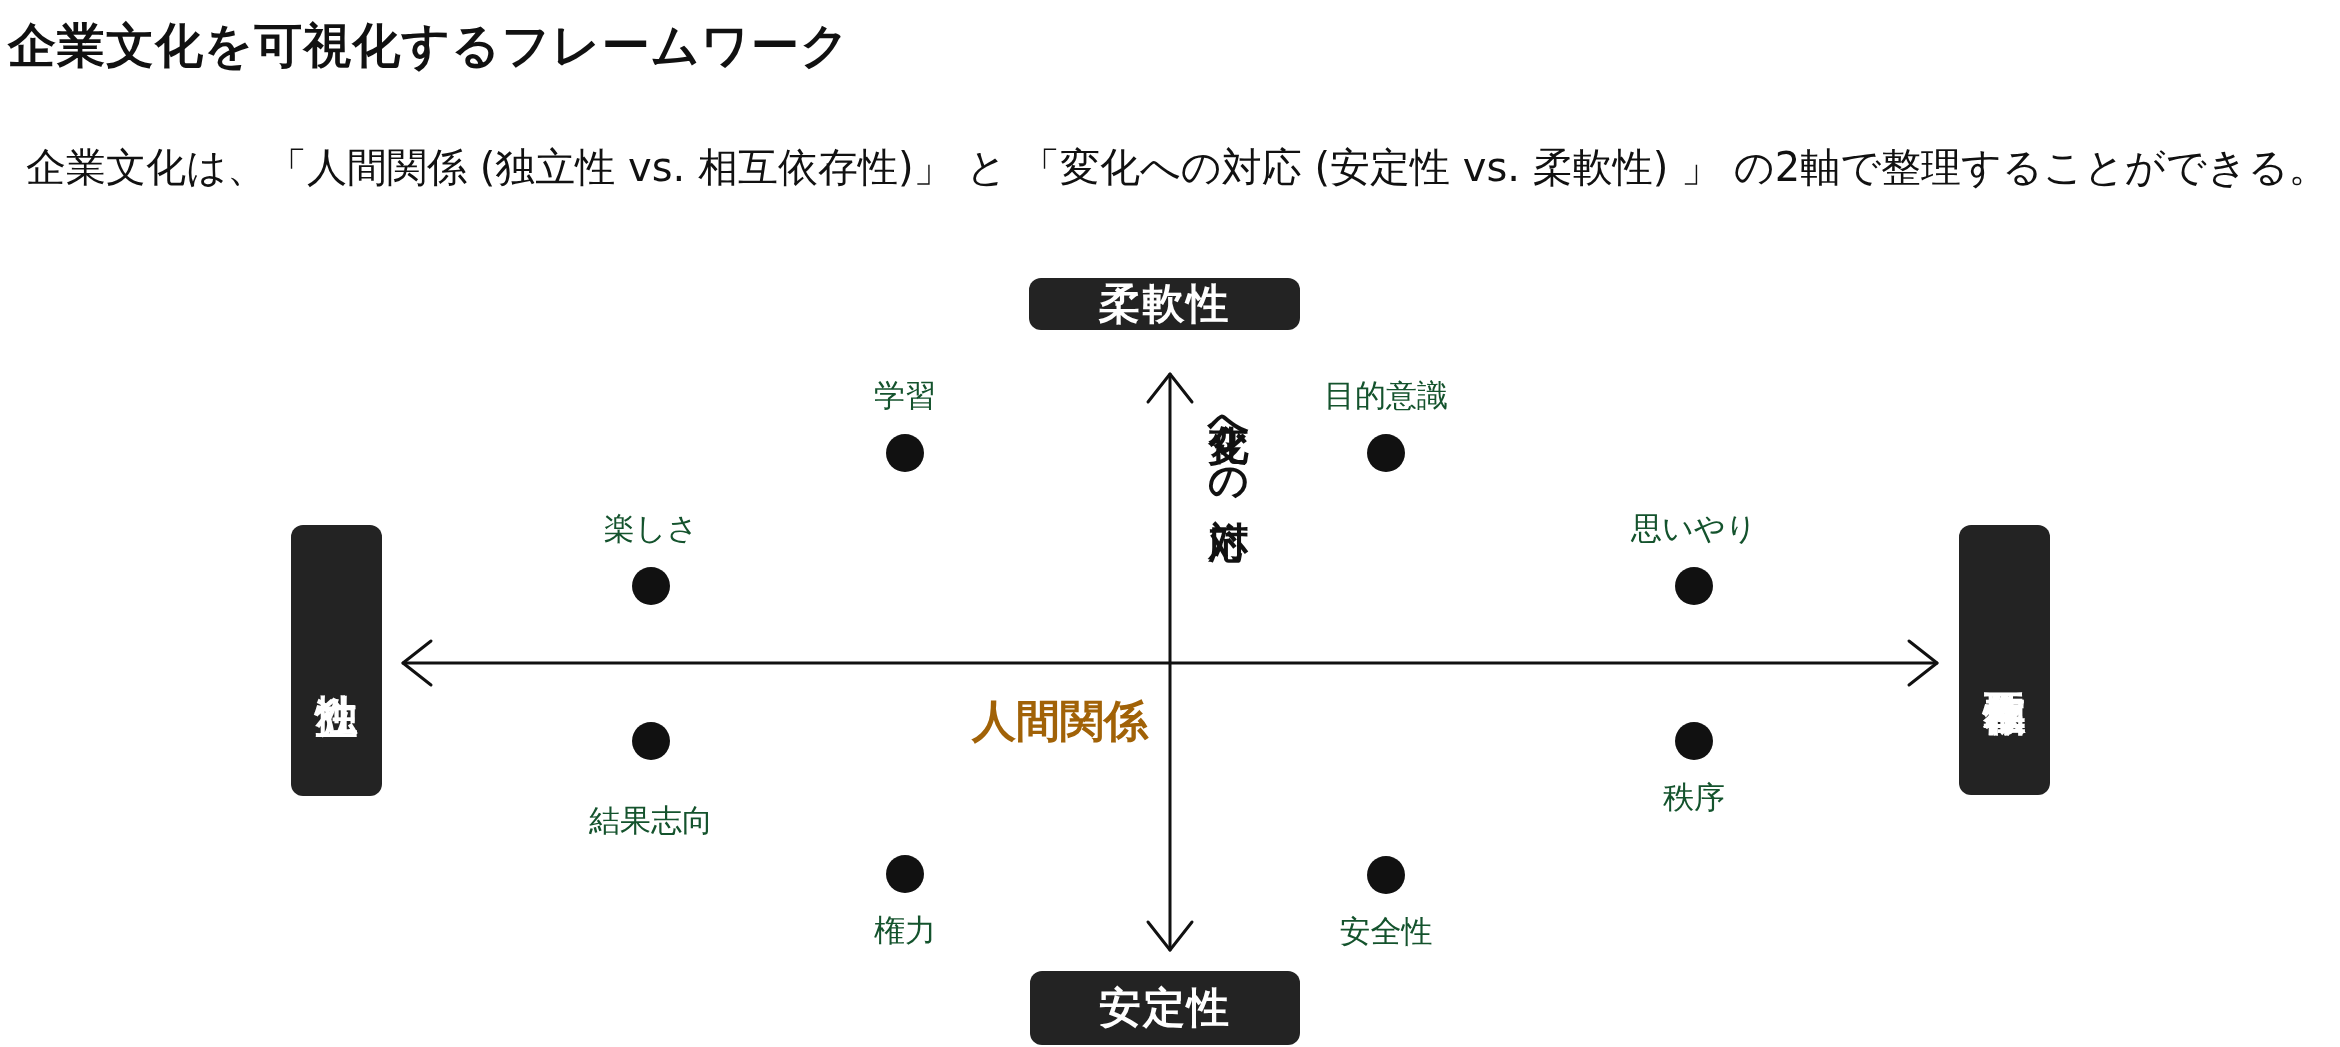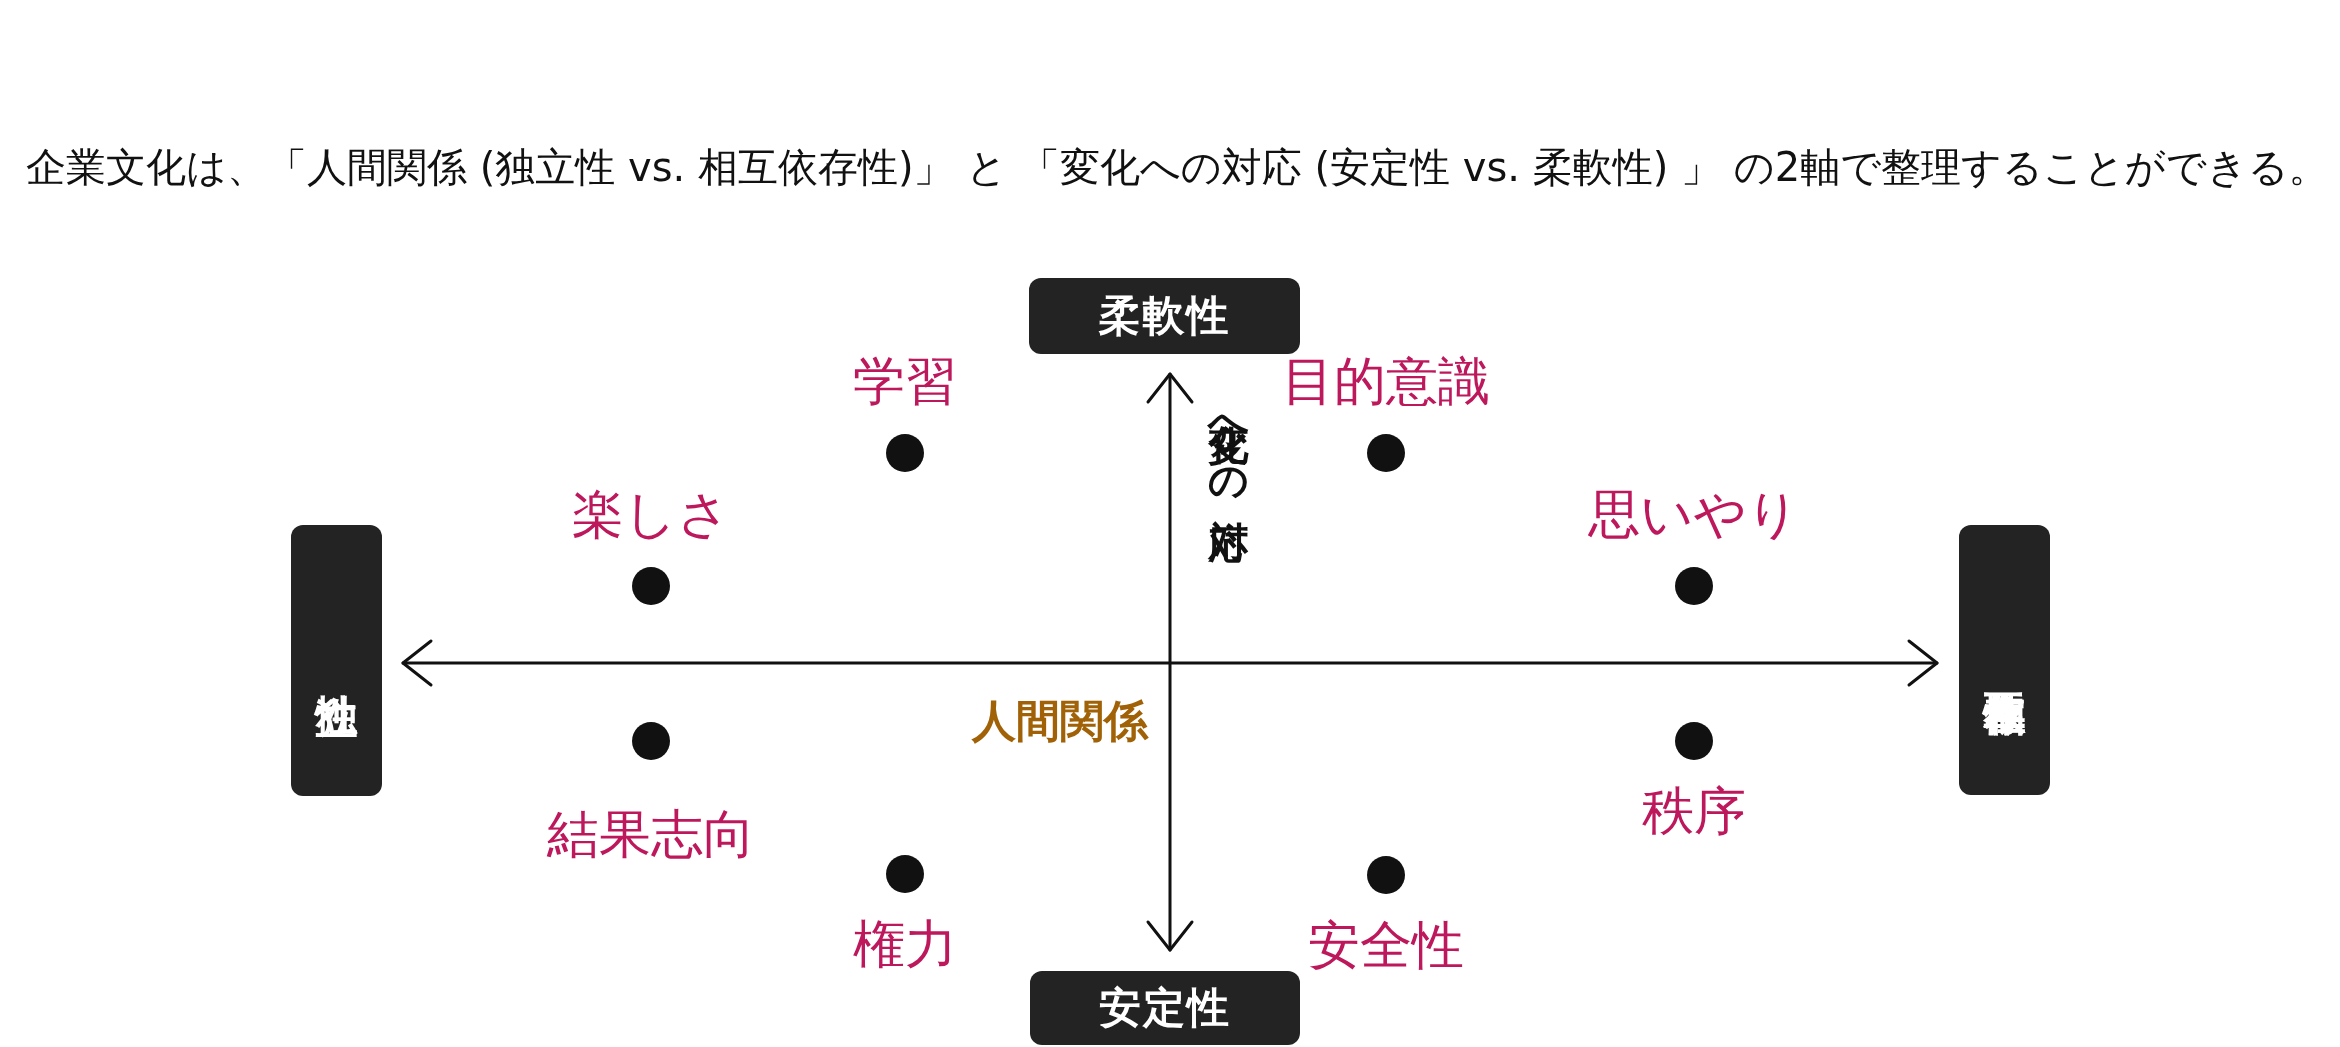--- a/index.html
+++ b/index.html
@@ -71,47 +71,48 @@
   }
   .dot {
     position: absolute;
     width: 38px; height: 38px;
     background: #111111;
     border-radius: 50%;
     transform: translate(-50%, -50%);
   }
   .point-label {
     position: absolute;
-    font-size: 52px;
+    font-size: 31px;
     font-weight: 400;
-    color: #be185d;
+    color: #14532d;
     white-space: nowrap;
   }
   .point-label.above { transform: translate(-50%, -100%); }
   .point-label.below { transform: translate(-50%, 0); }
 </style>
 </head>
 <body>
 
 <div class="canvas">
 
+  <div class="page-title">企業文化を可視化するフレームワーク</div>
   <div class="page-subtitle">企業文化は、「人間関係 (独立性 vs. 相互依存性)」 と 「変化への対応 (安定性 vs. 柔軟性) 」 の2軸で整理することができる。</div>
 
   <svg class="axis-svg" width="2340" height="1047" viewBox="0 0 2340 1047">
     <g stroke="#111111" stroke-width="3" fill="none" stroke-linecap="round" stroke-linejoin="round">
       <line x1="403" y1="663" x2="1937" y2="663"></line>
       <line x1="1170" y1="374" x2="1170" y2="950"></line>
       <path d="M431,641 L403,663 L431,685"></path>
       <path d="M1909,641 L1937,663 L1909,685"></path>
       <path d="M1148,402 L1170,374 L1192,402"></path>
       <path d="M1148,922 L1170,950 L1192,922"></path>
     </g>
   </svg>
 
-  <div class="end-box" style="left:1029px; top:278px; width:271px; height:76px;">柔軟性</div>
+  <div class="end-box" style="left:1029px; top:278px; width:271px; height:52px;">柔軟性</div>
 
   <div class="end-box" style="left:1030px; top:971px; width:270px; height:74px;">安定性</div>
 
   <div class="end-box vertical" style="left:291px; top:525px; width:91px; height:271px;">独立性</div>
 
   <div class="end-box vertical" style="left:1959px; top:525px; width:91px; height:270px;">相互依存性</div>
 
   <div class="axis-label-y">変化への対応</div>
   <div class="axis-label-x">人間関係</div>
 

